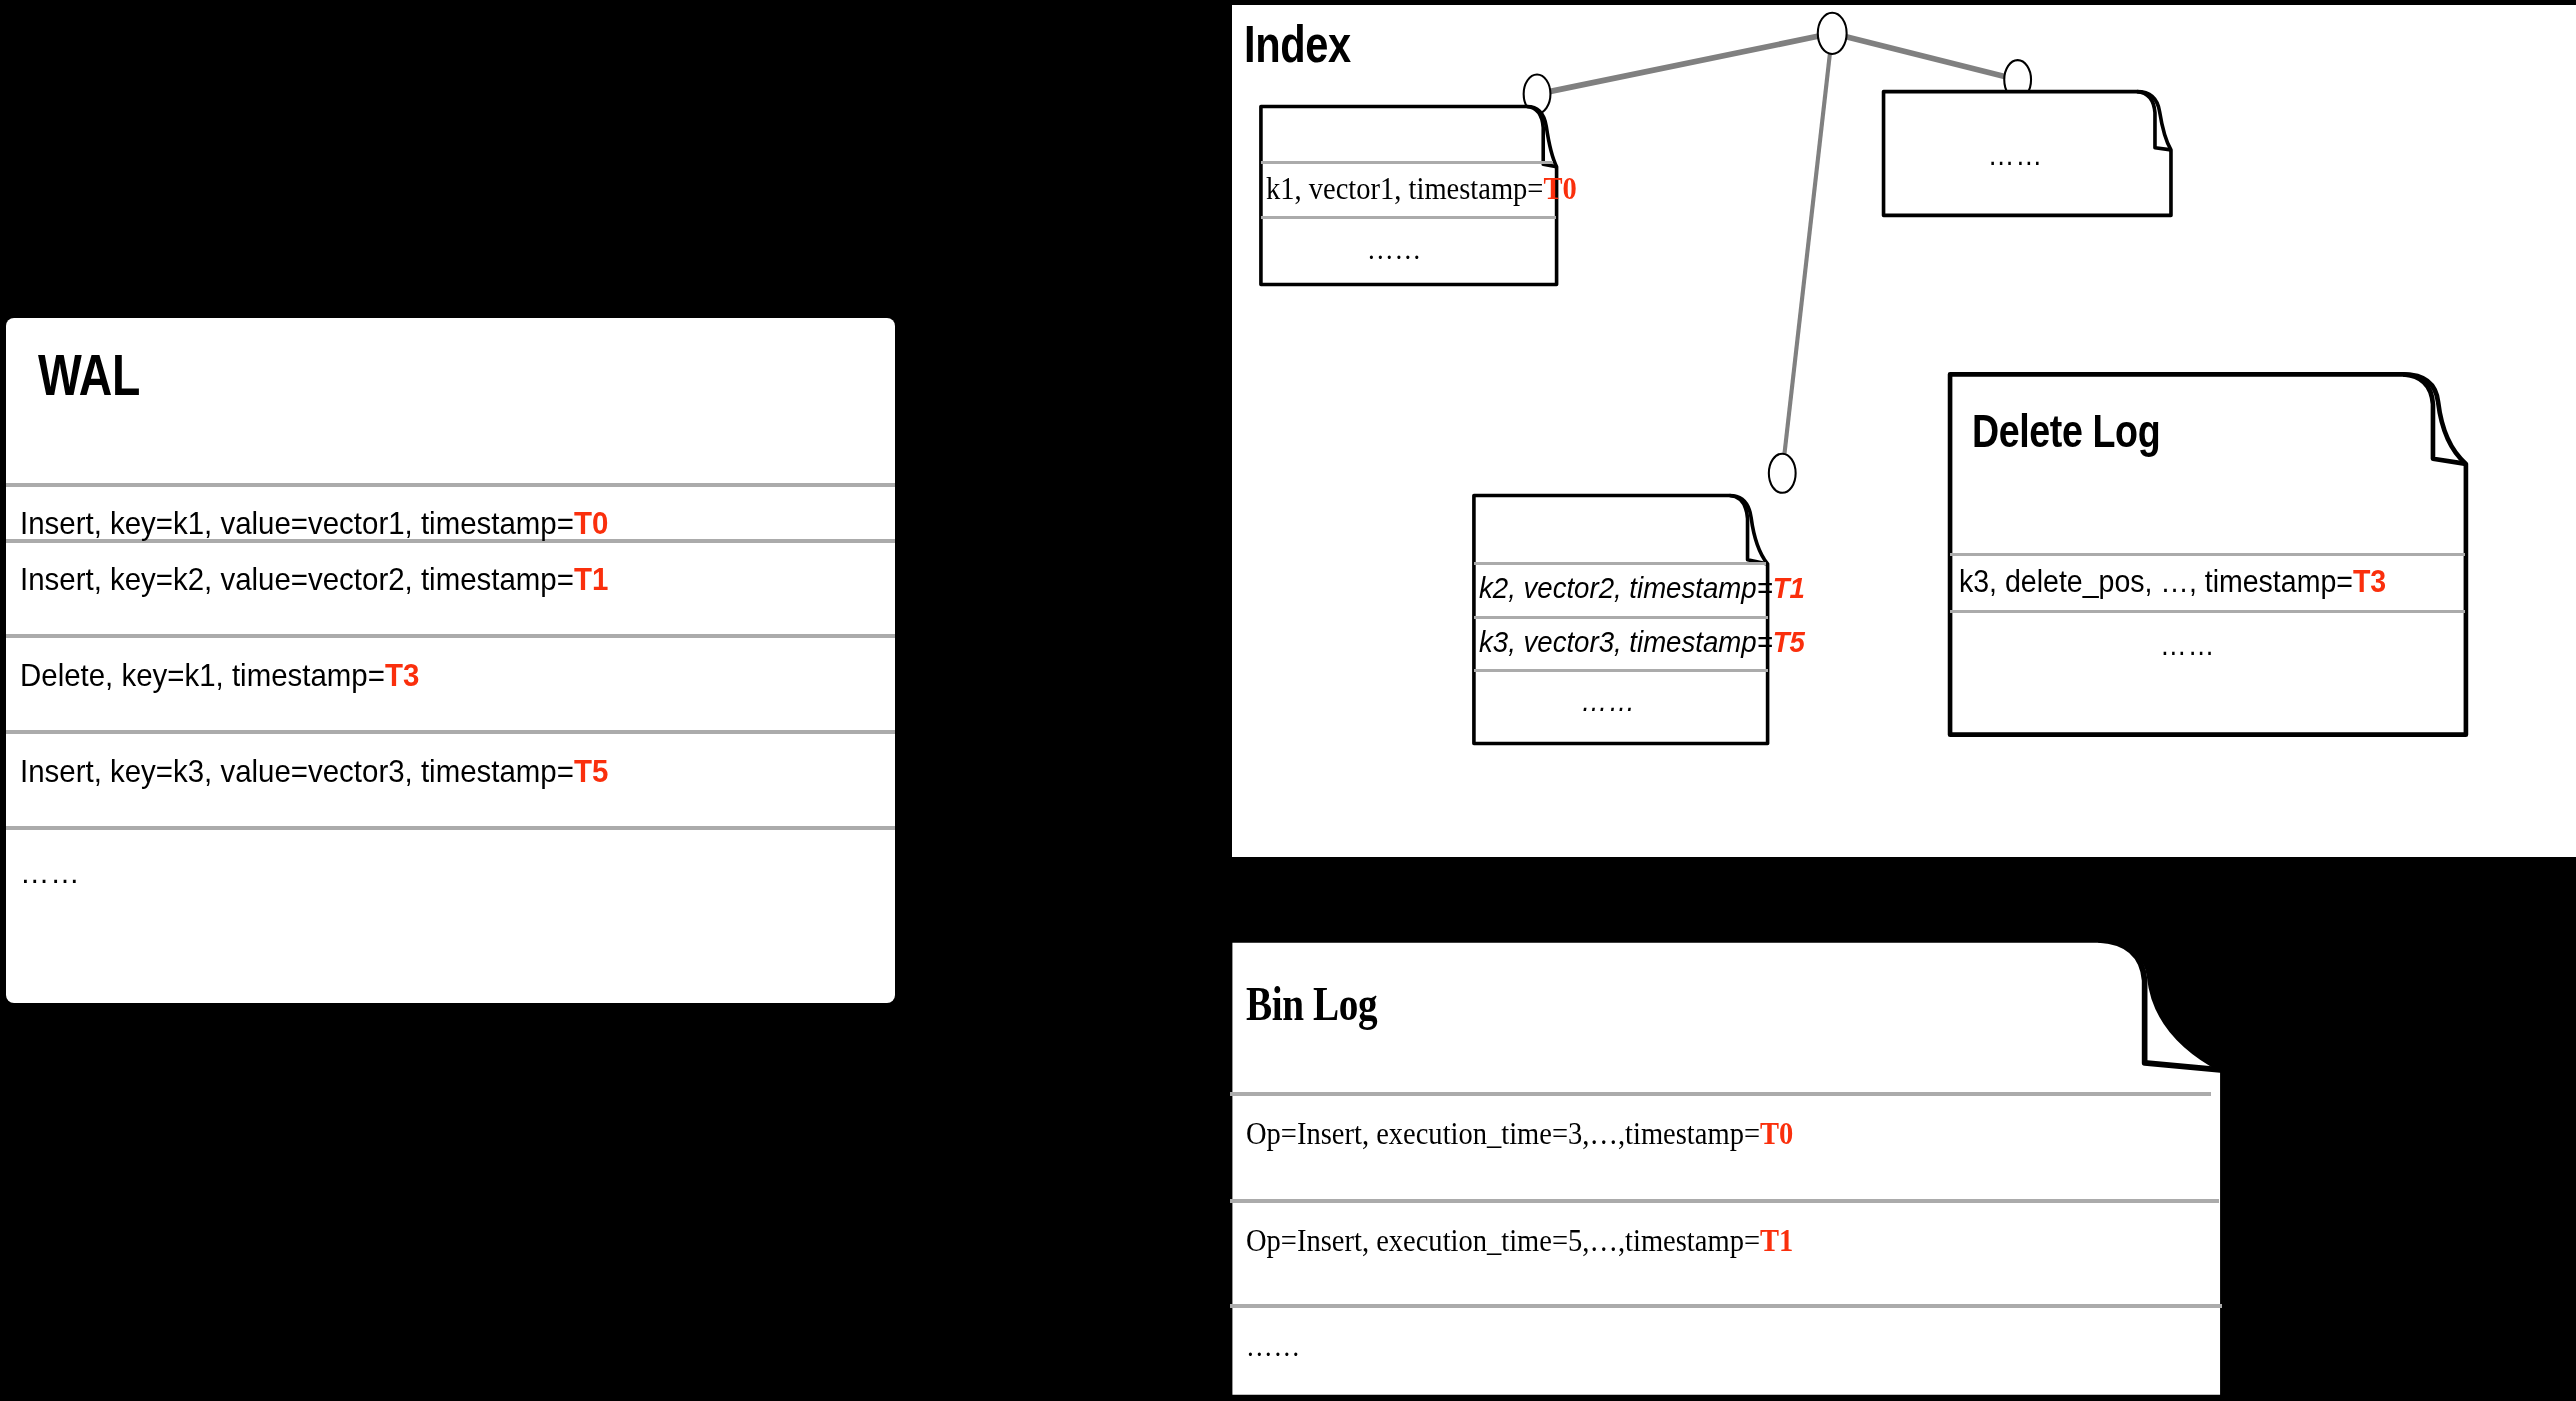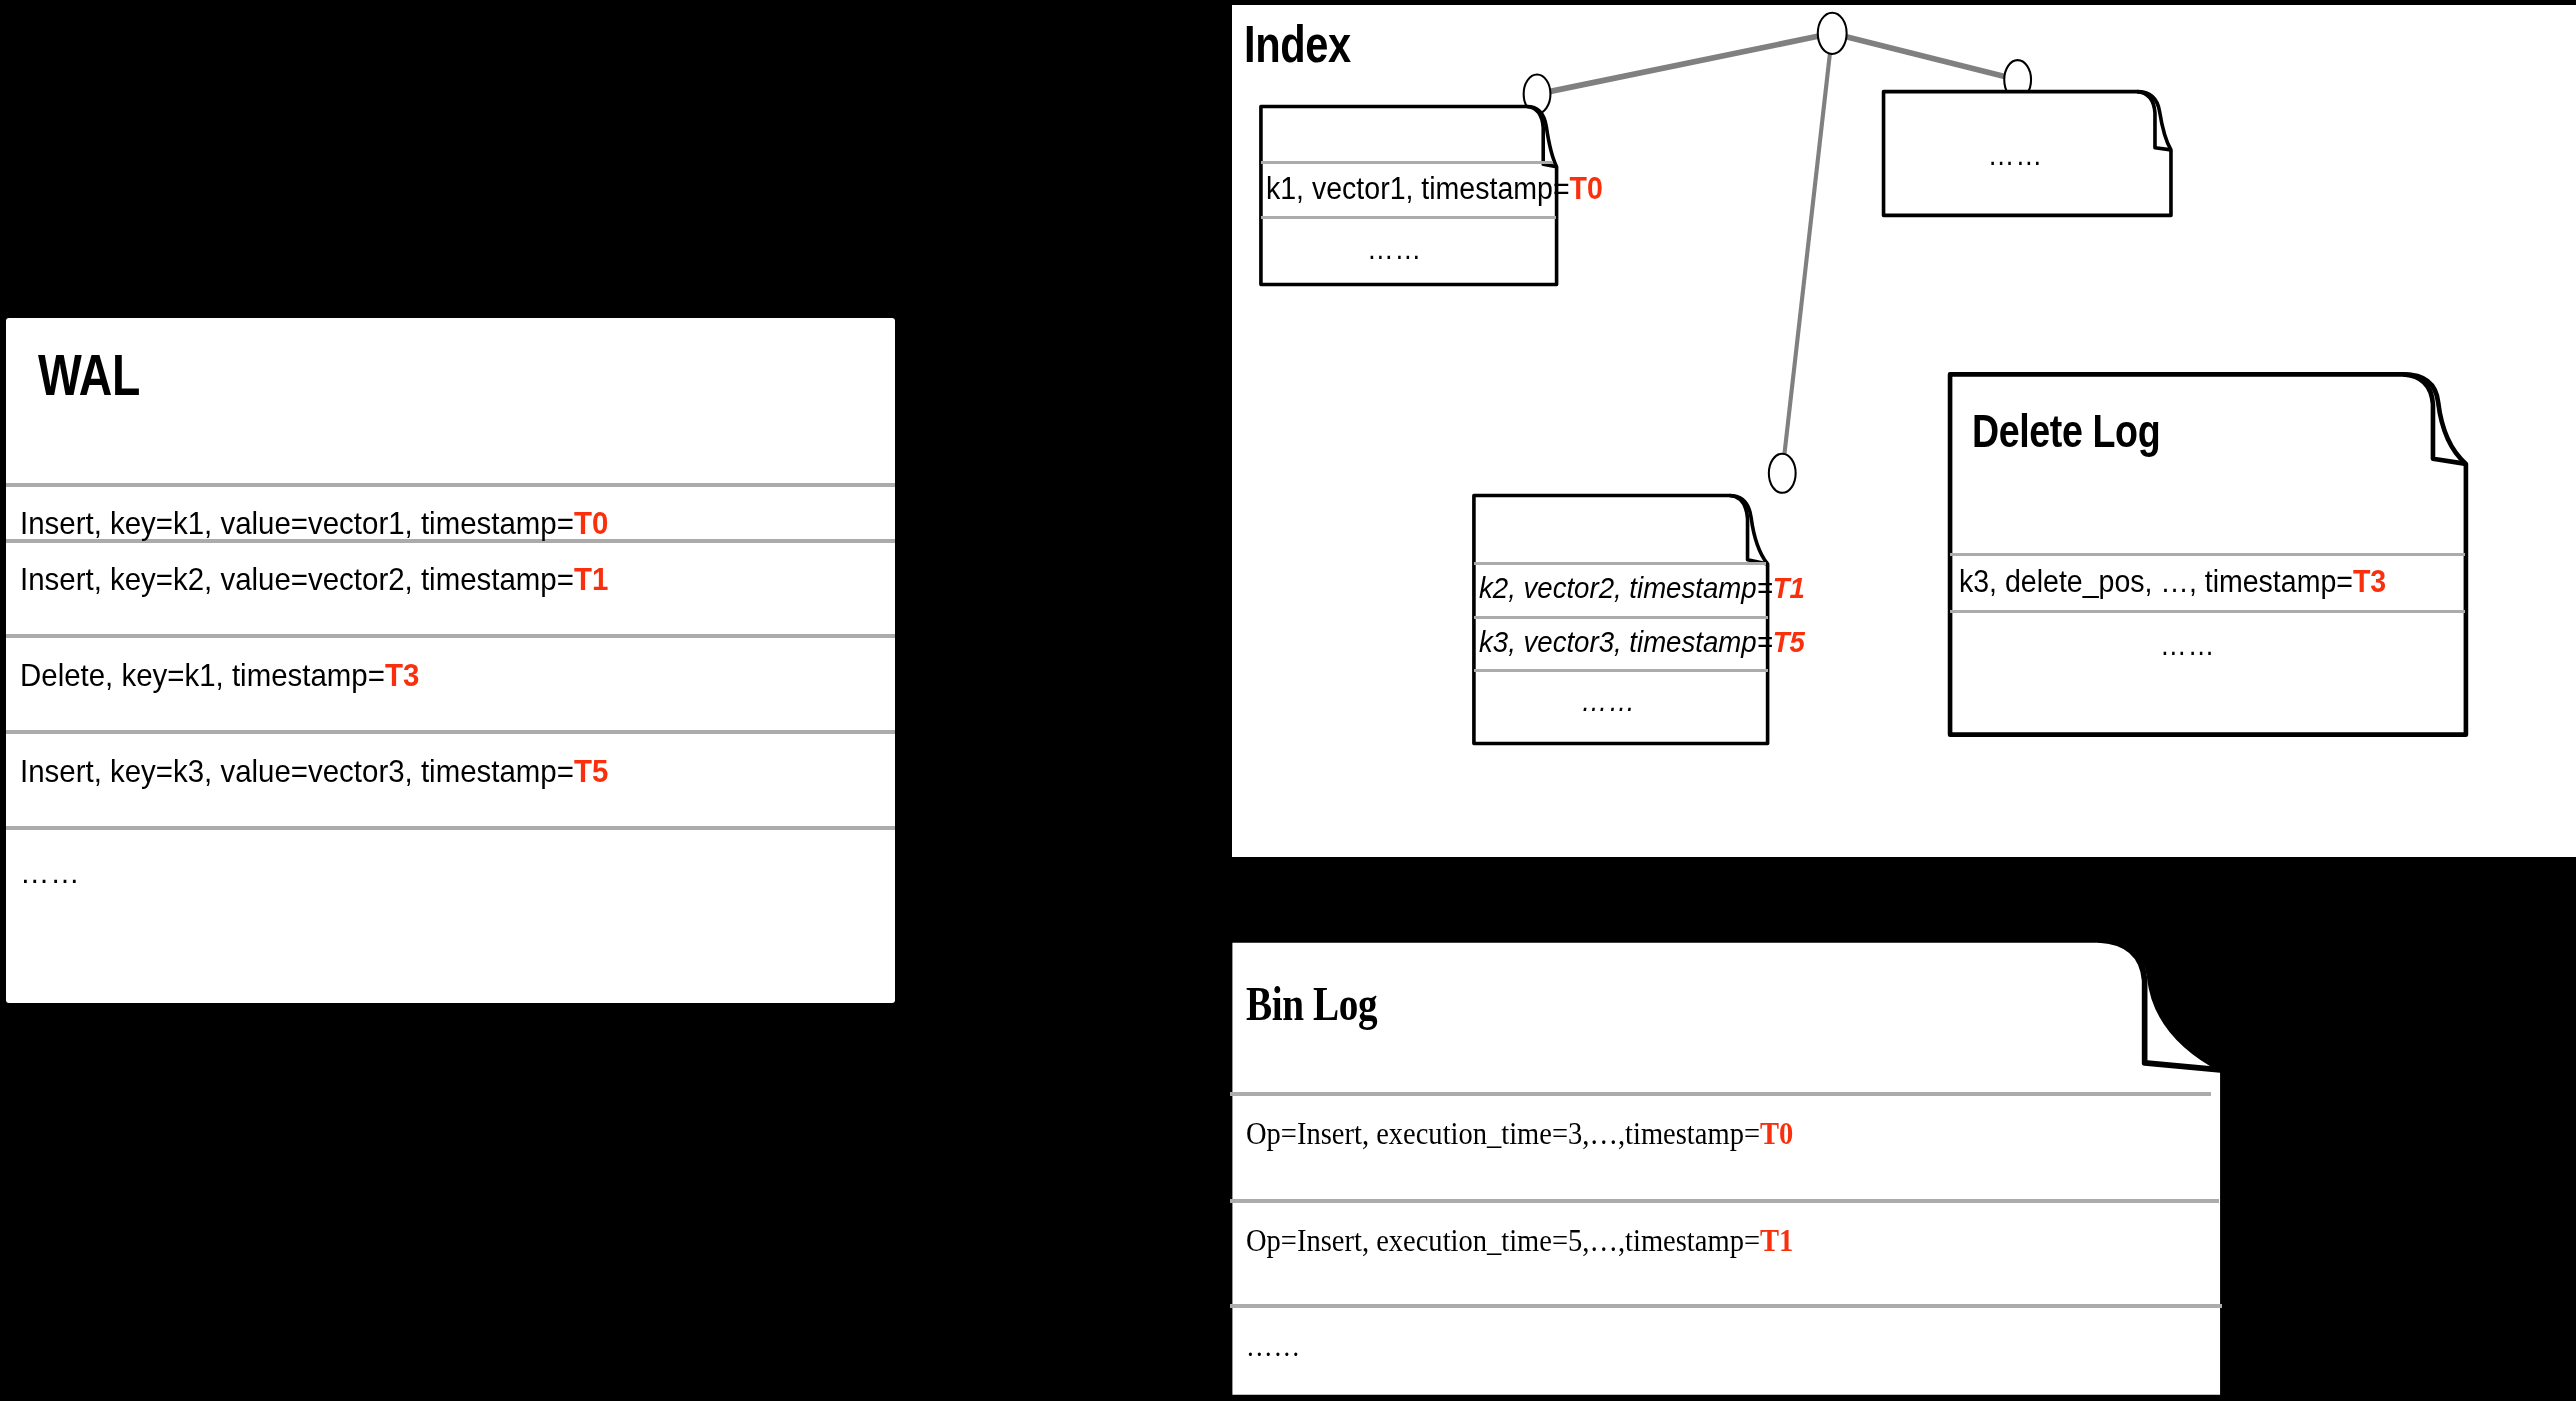--- a/index.html
+++ b/index.html
@@ -16,21 +16,21 @@
     font-family: "Liberation Sans", sans-serif;
   }
 
   
   .panel {
     position: absolute;
     background: #ffffff;
     box-sizing: border-box;
   }
   .panel-rounded {
-    border-radius: 3px;
+    border-radius: 8px;
   }
   .panel-title {
     position: absolute;
     font-weight: bold;
     color: #000000;
     letter-spacing: -0.5px;
     transform: scaleX(0.80);
     transform-origin: left center;
     white-space: nowrap;
   }
@@ -128,21 +128,21 @@
       <line x1="1165" y1="55" x2="592" y2="173" stroke="#808080" stroke-width="11"></line>
       <line x1="1165" y1="55" x2="1068" y2="909" stroke="#808080" stroke-width="8"></line>
       <line x1="1165" y1="55" x2="1525" y2="145" stroke="#808080" stroke-width="11"></line>
 
       <ellipse cx="1165" cy="55" rx="28" ry="40" fill="#ffffff" stroke="#000000" stroke-width="4"></ellipse>
       <ellipse cx="592" cy="173" rx="26" ry="38" fill="#ffffff" stroke="#000000" stroke-width="4"></ellipse>
       <ellipse cx="1525" cy="145" rx="26" ry="38" fill="#ffffff" stroke="#000000" stroke-width="4"></ellipse>
       <ellipse cx="1068" cy="909" rx="26" ry="38" fill="#ffffff" stroke="#000000" stroke-width="4"></ellipse>
     </svg>
 
-    <div class="doc-card" style="left:27px; top:100px; width:273px; height:181px;">
+    <div class="doc-card" style="left:27px; top:100px; width:273px; height:181px;font-family:Liberation Serif, serif;">
       <svg width="299" height="181" viewBox="0 0 580 352">
         <path d="M3,3 H520 Q552,3 558,42 Q566,96 578,120 L578,349 H3 Z" fill="#ffffff" stroke="#000000" stroke-width="7" stroke-linejoin="round"></path>
         <path d="M520,3 Q549,5 552,44 L552,115 L578,120" fill="none" stroke="#000000" stroke-width="7" stroke-linejoin="round"></path>
       </svg>
       <div class="content">
         <div class="sep" style="left:1.5px; top:56px; width:292px;"></div>
         <div class="sep" style="left:1.5px; top:111px; width:295px;"></div>
         <div class="row-text" style="left:7.2px; top:66px; font-size:31px;">
           <span>k1, vector1, timestamp=</span><span class="ts">T0</span>
         </div>

